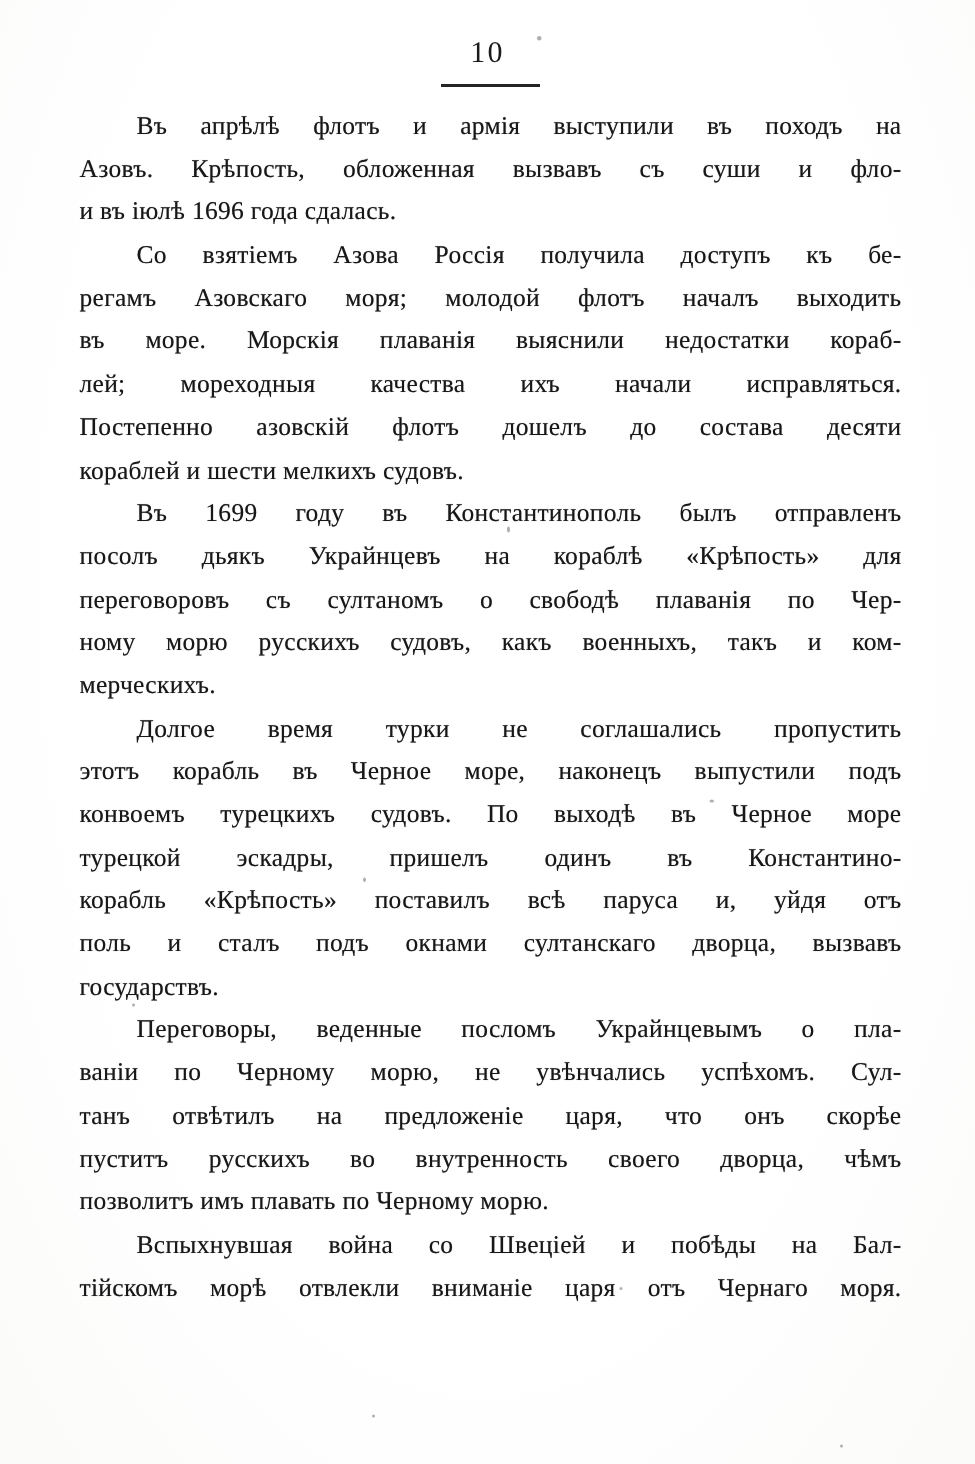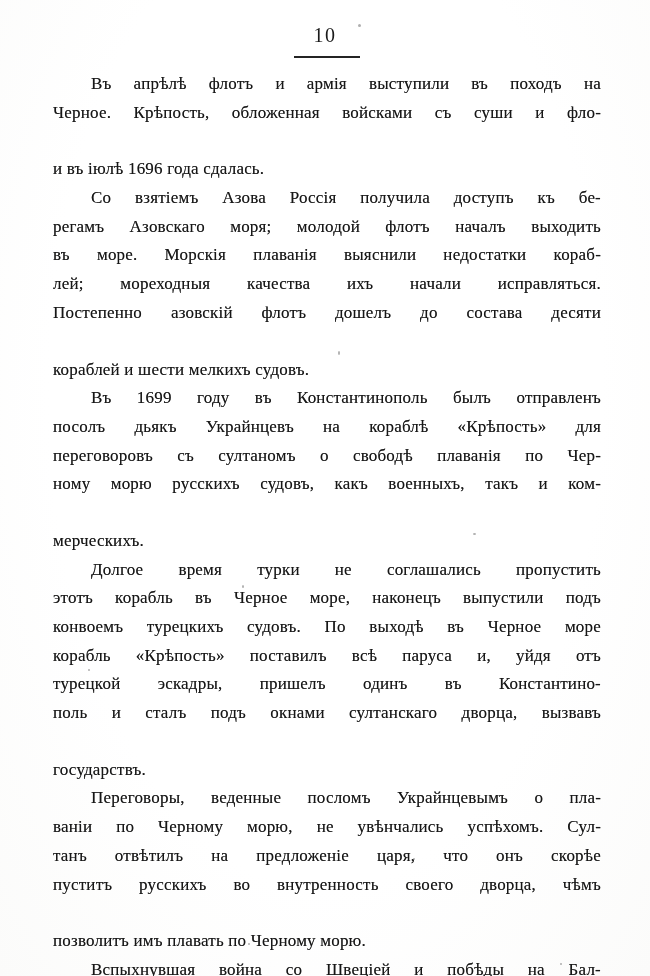--- a/index.html
+++ b/index.html
@@ -53,42 +53,41 @@
   .line {
     height: 28.7px;
     text-align: justify;
     text-align-last: justify;
   }
   .line.indent {
     text-indent: 38px;
   }
   .line.end {
     text-align-last: left;
-    margin-top: 28px;
   }
   .speck {
     position: absolute;
     background: #6e6e6e;
     border-radius: 50%;
     opacity: 0.55;
   }
 </style>
 </head>
 <body>
 
 <div class="page">
 
   <div class="folio">10</div>
   <div class="folio-rule"></div>
 
   <div class="text-block">
 
     <div>
       <div class="line indent">Въ апрѣлѣ флотъ и армія выступили въ походъ на</div>
-      <div class="line">Черное. Крѣпость, обложенная войсками съ суши и фло-</div>
+      <div class="line">Азовъ. Крѣпость, обложенная вызвавъ съ суши и фло-</div>
       <div class="line end">и въ іюлѣ 1696 года сдалась.</div>
     </div>
 
     <div>
       <div class="line indent">Со взятіемъ Азова Россія получила доступъ къ бе-</div>
       <div class="line">регамъ Азовскаго моря; молодой флотъ началъ выходить</div>
       <div class="line">въ море. Морскія плаванія выяснили недостатки кораб-</div>
       <div class="line">лей; мореходныя качества ихъ начали исправляться.</div>
       <div class="line">Постепенно азовскій флотъ дошелъ до состава десяти</div>
       <div class="line end">кораблей и шести мелкихъ судовъ.</div>
@@ -99,22 +98,22 @@
       <div class="line">посолъ дьякъ Украйнцевъ на кораблѣ «Крѣпость» для</div>
       <div class="line">переговоровъ съ султаномъ о свободѣ плаванія по Чер-</div>
       <div class="line">ному морю русскихъ судовъ, какъ военныхъ, такъ и ком-</div>
       <div class="line end">мерческихъ.</div>
     </div>
 
     <div>
       <div class="line indent">Долгое время турки не соглашались пропустить</div>
       <div class="line">этотъ корабль въ Черное море, наконецъ выпустили подъ</div>
       <div class="line">конвоемъ турецкихъ судовъ. По выходѣ въ Черное море</div>
+      <div class="line">турецкой эскадры, пришелъ одинъ въ Константино-</div>
       <div class="line">корабль «Крѣпость» поставилъ всѣ паруса и, уйдя отъ</div>
-      <div class="line">турецкой эскадры, пришелъ одинъ въ Константино-</div>
       <div class="line">поль и сталъ подъ окнами султанскаго дворца, вызвавъ</div>
       <div class="line end">государствъ.</div>
     </div>
 
     <div>
       <div class="line indent">Переговоры, веденные посломъ Украйнцевымъ о пла-</div>
       <div class="line">ваніи по Черному морю, не увѣнчались успѣхомъ. Сул-</div>
       <div class="line">танъ отвѣтилъ на предложеніе царя, что онъ скорѣе</div>
       <div class="line">пуститъ русскихъ во внутренность своего дворца, чѣмъ</div>
       <div class="line end">позволитъ имъ плавать по Черному морю.</div>

